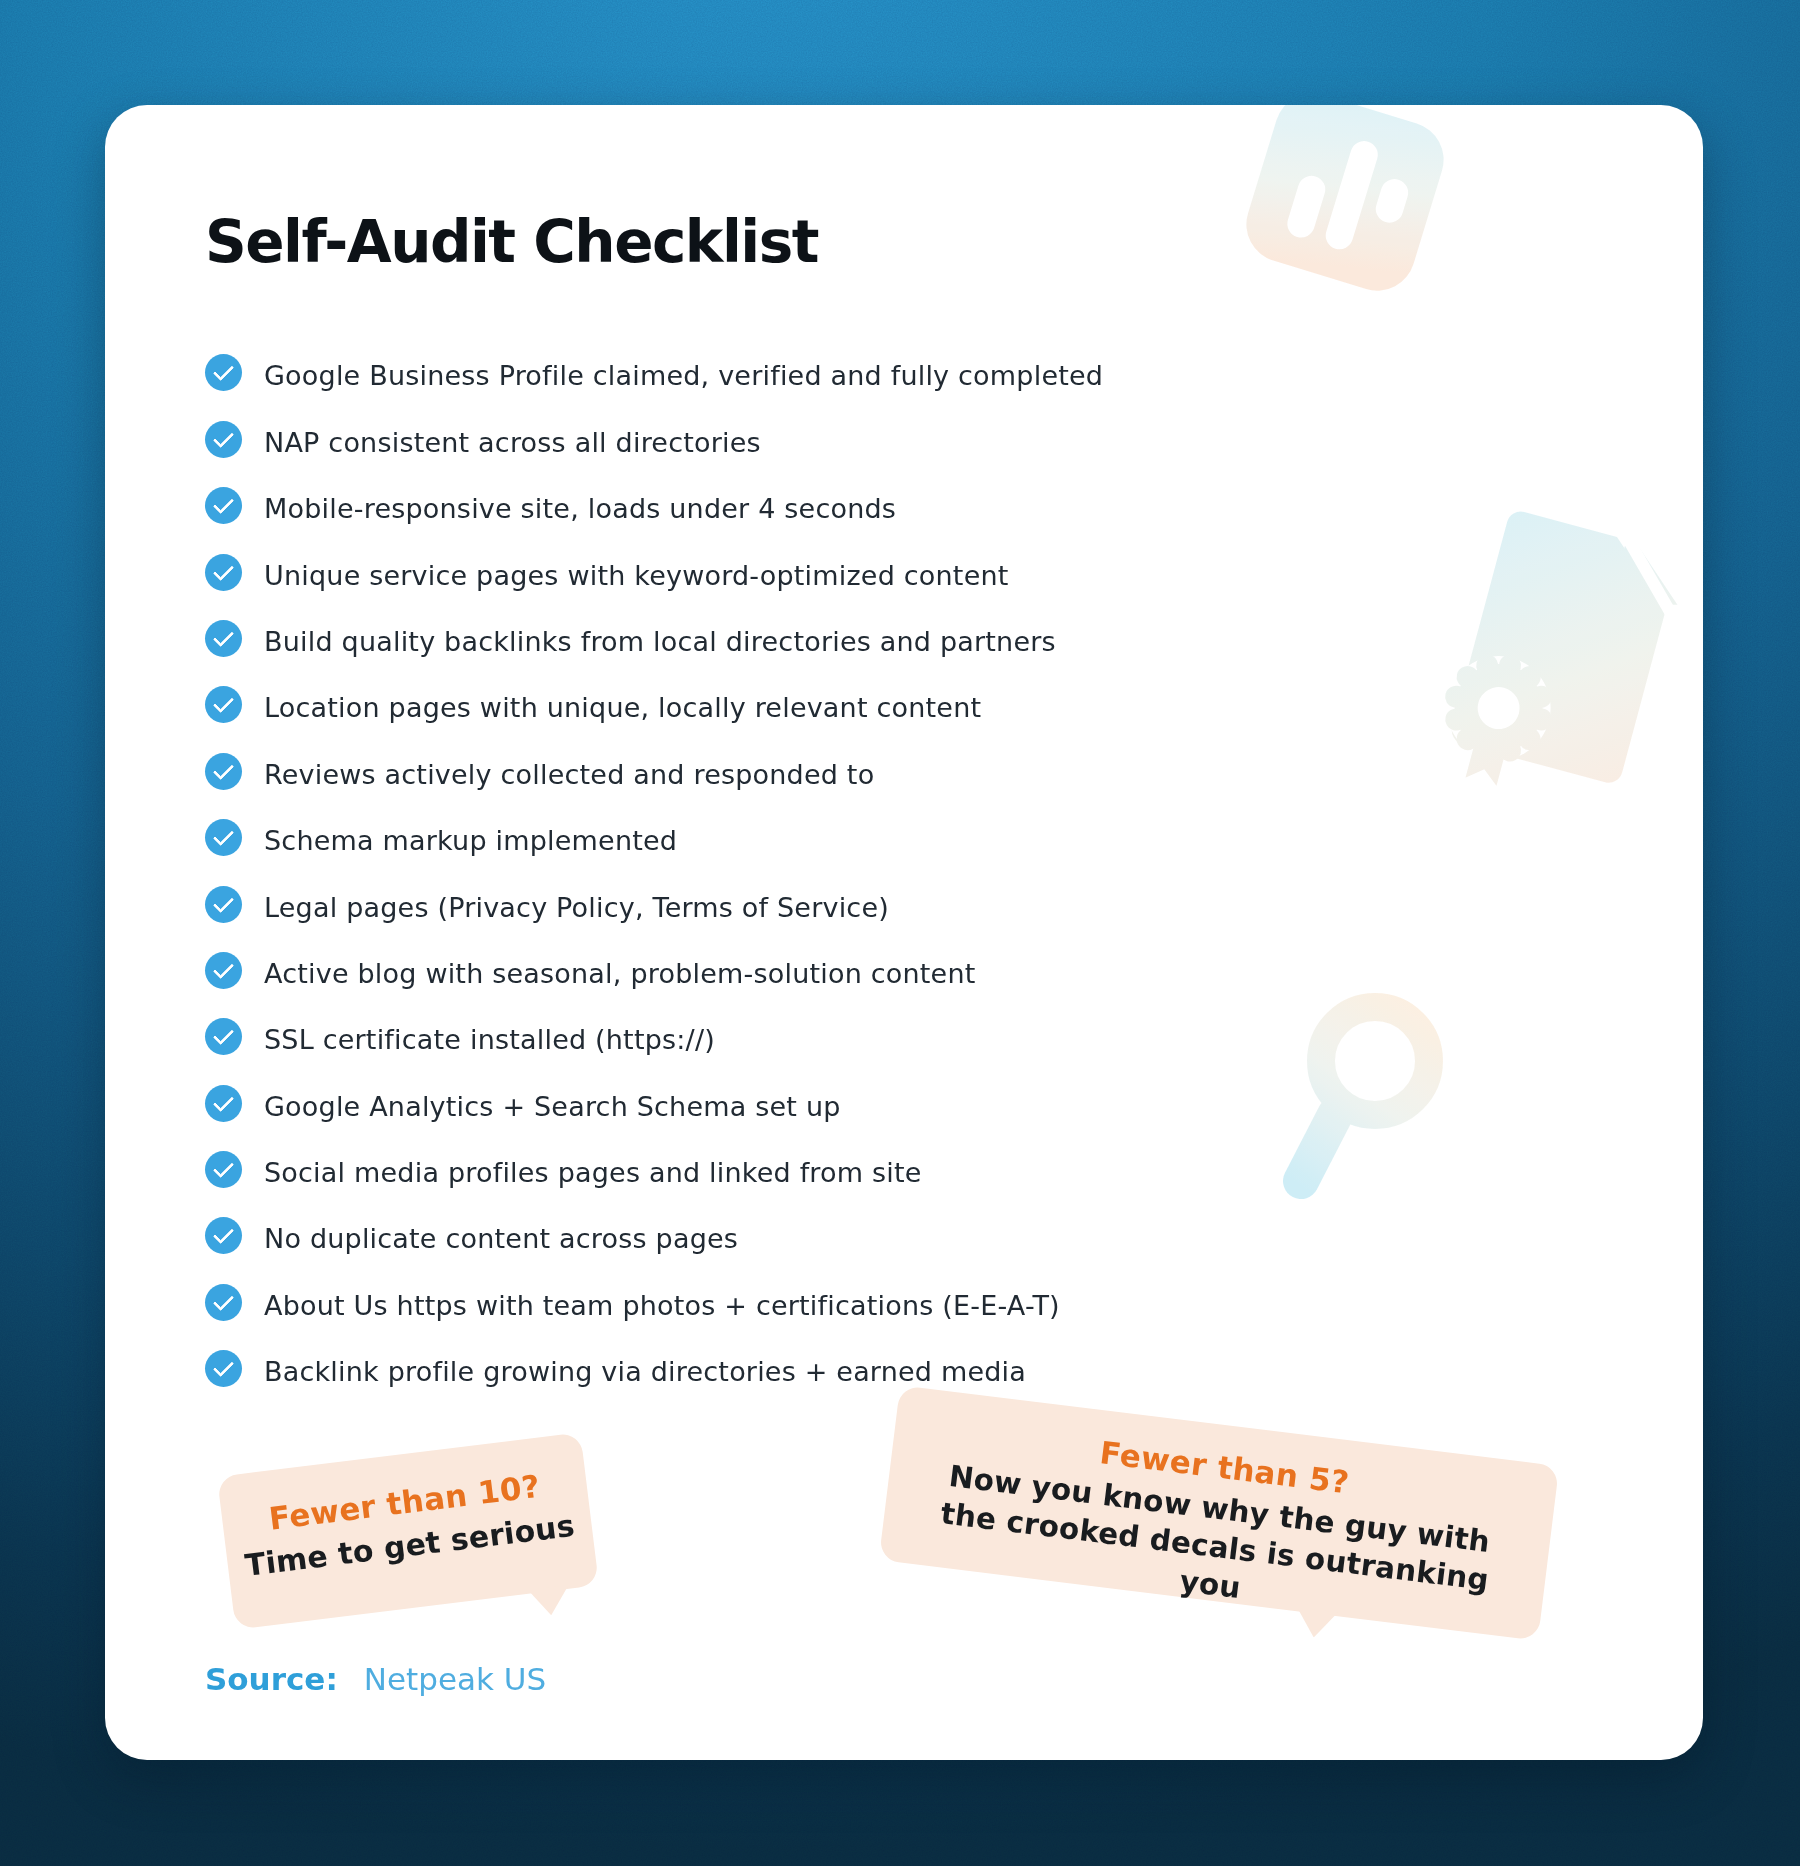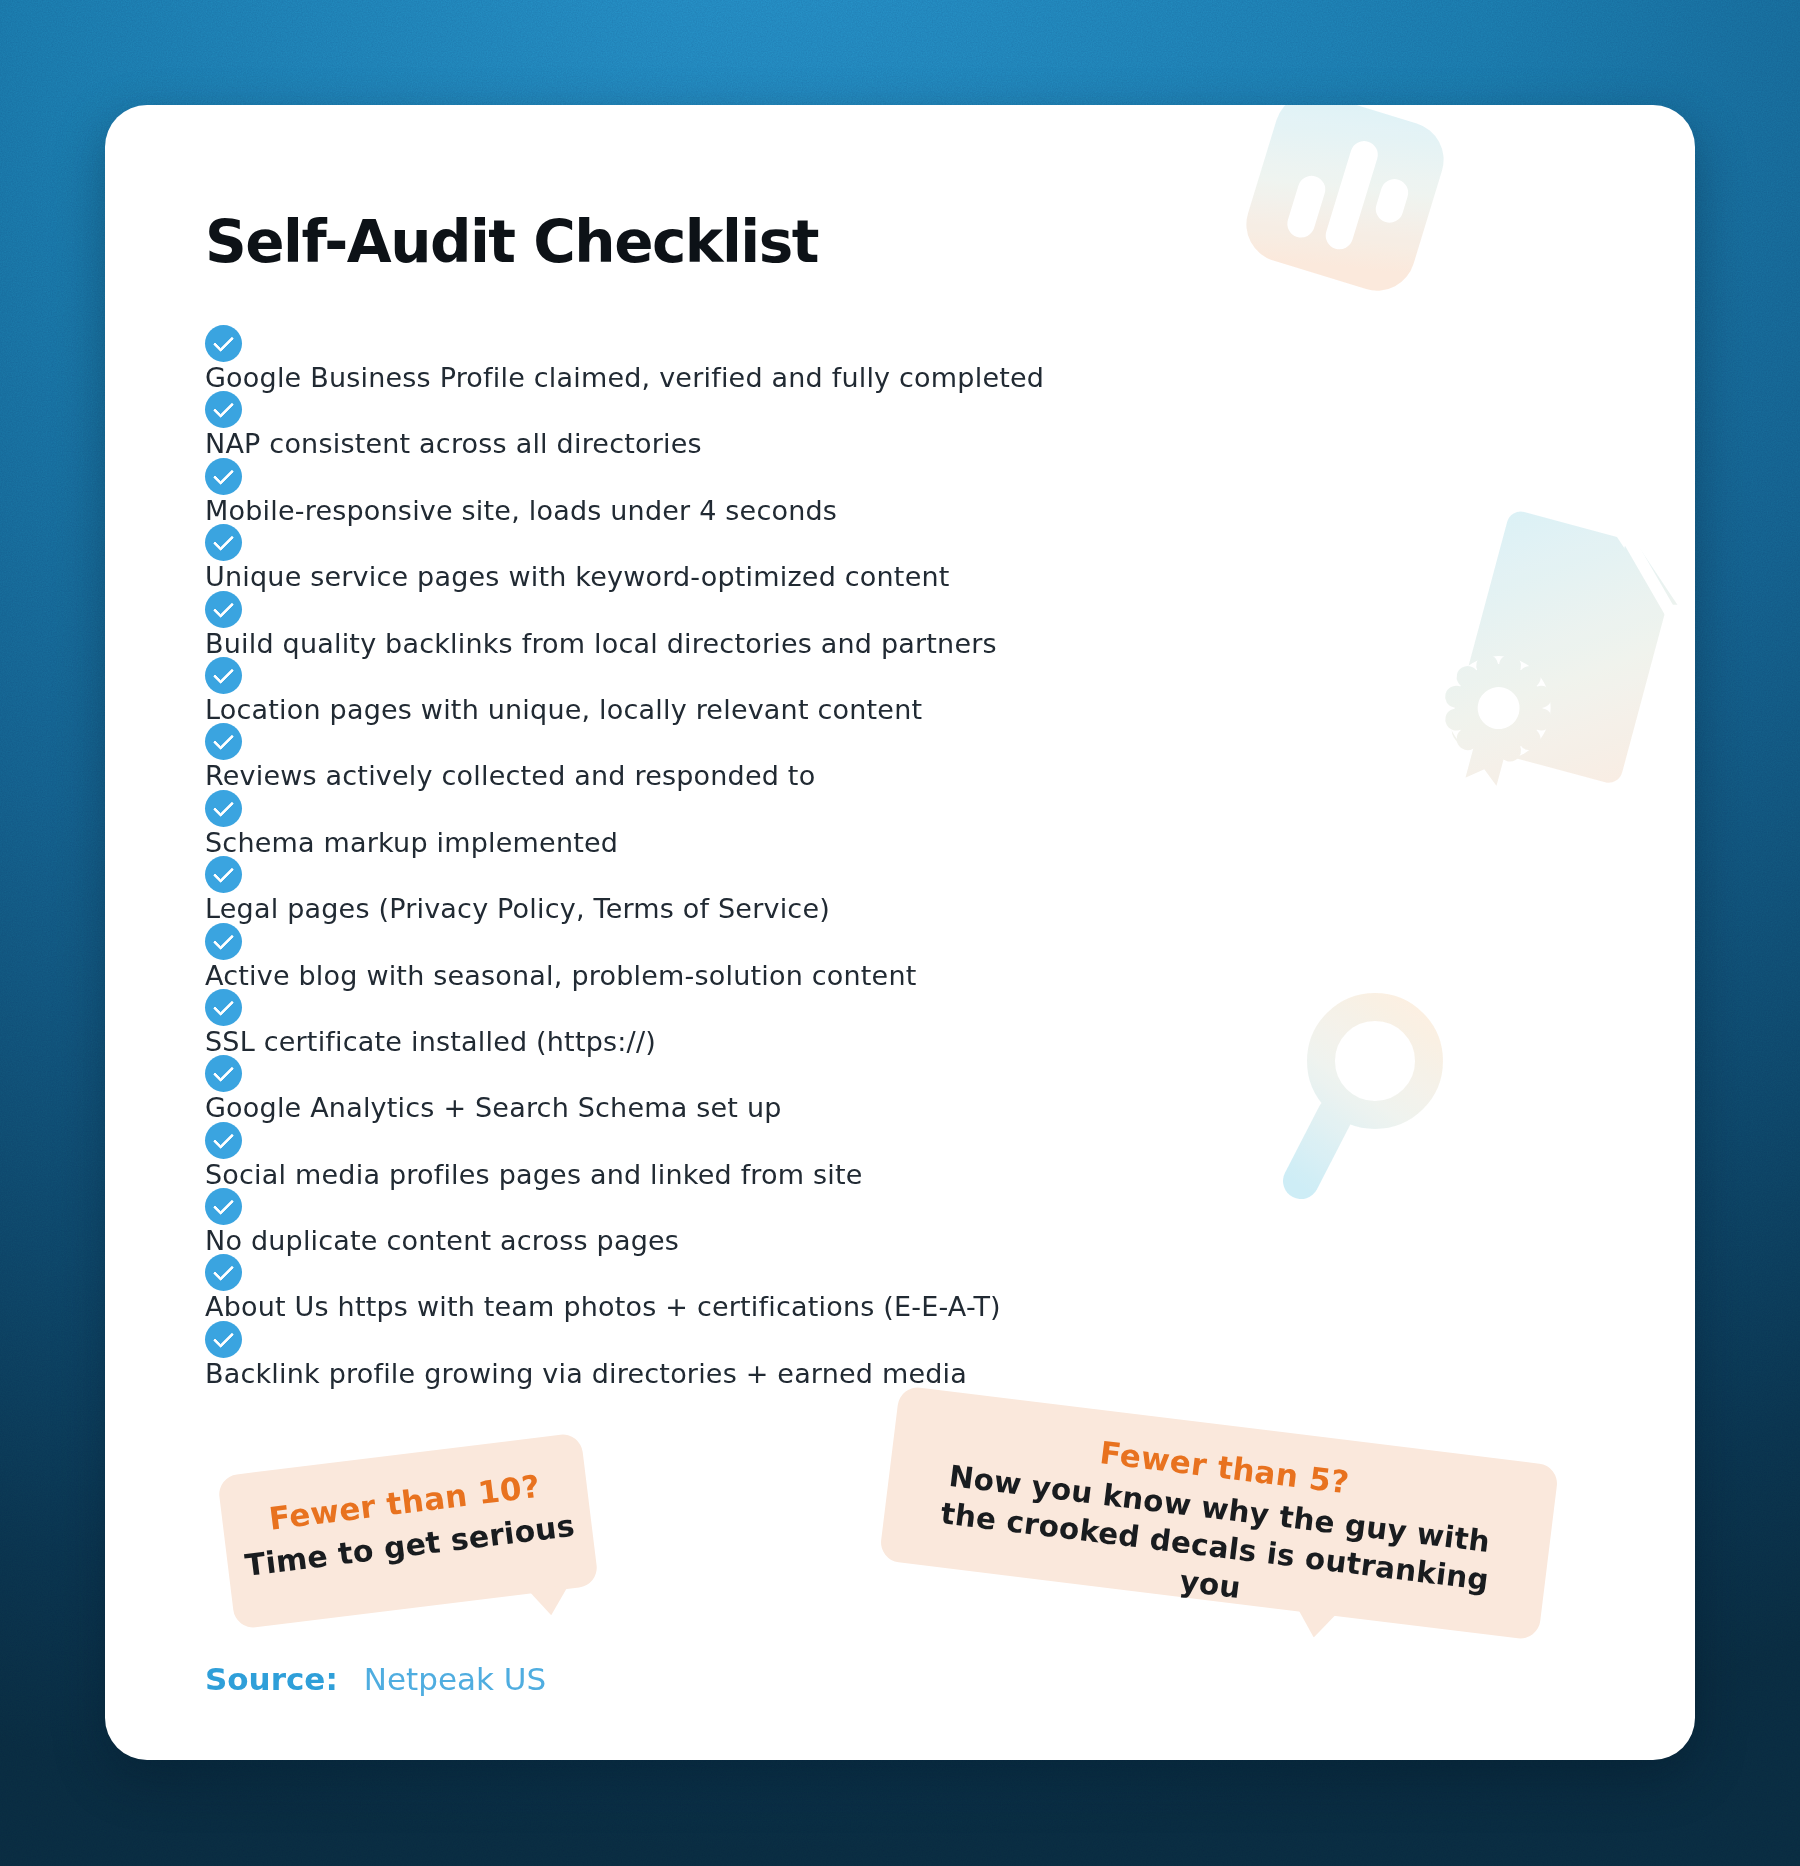--- a/index.html
+++ b/index.html
@@ -11,34 +11,35 @@
   .bg{
     position:absolute;inset:0;
     background:radial-gradient(130% 105% at 42% -6%,
       #2a9ad0 0%, #1e85b6 32%, #176a96 55%, #104e6f 76%, #0c3a52 90%, #0b3143 100%);
   }
   .noise{position:absolute;inset:0;opacity:.5;}
   .card{
     position:absolute;left:105px;top:105px;width:1590px;height:1655px;
     background:var(--card-bg,#fff);border-radius:42px;overflow:hidden;
     box-shadow:0 18px 50px rgba(0,20,35,.35);
+    padding-left:8px;
   }
   .deco{position:absolute;pointer-events:none;opacity:.9;}
   .deco.chart{left:1145px;top:-8px;transform:rotate(17deg);}
   .deco.cert{left:1330px;top:402px;transform:rotate(15deg);}
   .deco.mag{left:1152px;top:838px;}
   .title{
     position:absolute;left:100px;top:103px;margin:0;
     font-size:58px;font-weight:800;letter-spacing:-1.5px;color:#0d1217;
   }
   .checklist{
     position:absolute;left:100px;top:220px;right:50px;
     list-style:none;margin:0;padding:0;
   }
-  .row{display:flex;align-items:flex-start;height:66.4px;flex-direction:column;}
+  .row{display:flex;align-items:flex-end;height:66.4px;}
   .check{
     flex:0 0 auto;width:37px;height:37px;border-radius:50%;
     background:var(--check-blue,#3aa4e0);
     display:flex;align-items:center;justify-content:center;margin-right:22px;
   }
   .check::after{
     content:'';display:block;width:16px;height:8px;margin-top:-4px;
     border-left:3.6px solid #fff;border-bottom:3.6px solid #fff;
     transform:rotate(-45deg);border-radius:1px;
   }

